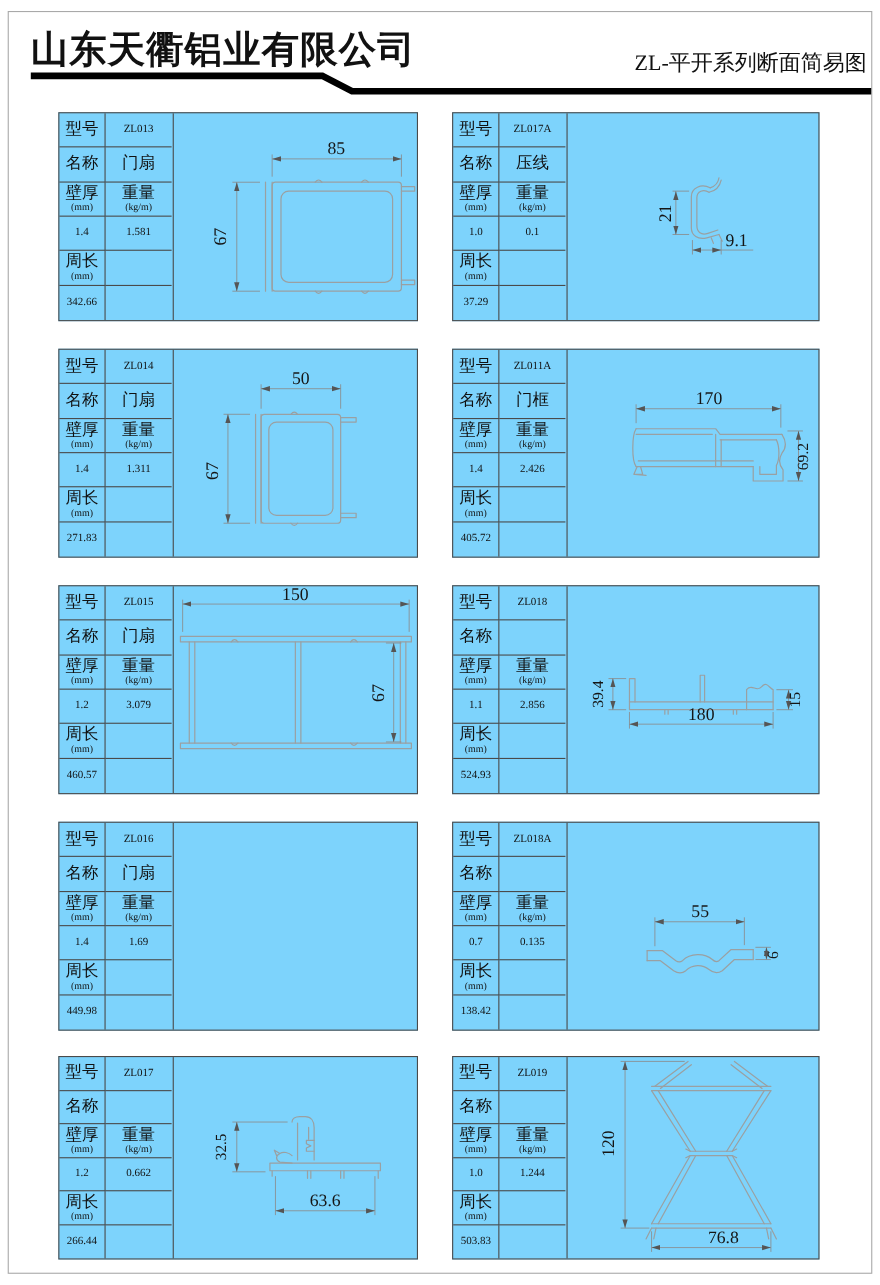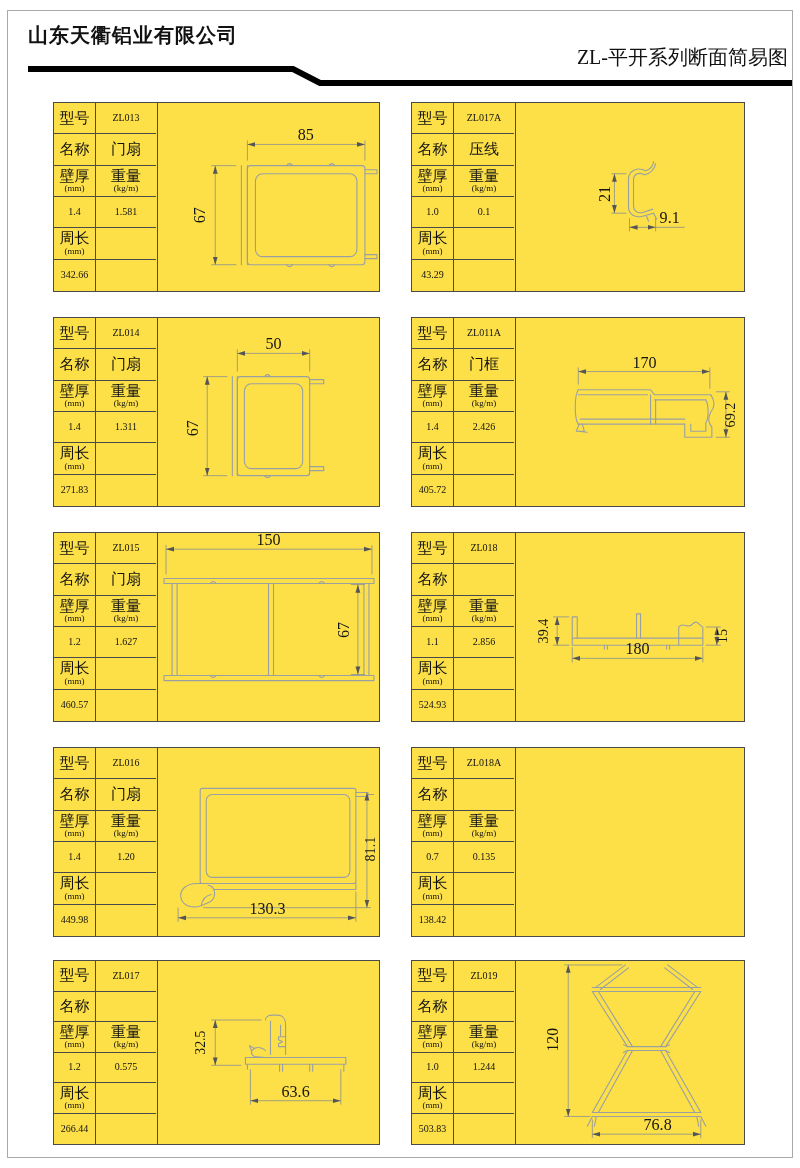--- a/index.html
+++ b/index.html
@@ -1,24 +1,24 @@
 <!DOCTYPE html>
 <html><head>
 <meta charset="utf-8">
 <style>
   html,body{margin:0;padding:0;}
   body{width:800px;height:1168px;background:#fff;position:relative;
        font-family:"Liberation Serif",serif;color:#111;overflow:hidden;}
   .page-border{position:absolute;left:7px;top:10px;width:784px;height:1146px;
        border:1px solid #a9a9a9;background:#fff;}
-  .company{position:absolute;left:28px;top:22px;font-size:20px;font-weight:600;
+  .company{position:absolute;left:28px;top:22px;font-size:34px;font-weight:600;
        letter-spacing:1px;white-space:nowrap;}
   .subtitle{position:absolute;top:44px;right:12px;font-size:20px;white-space:nowrap;}
   .hdr-rule{position:absolute;left:0;top:0;}
-  .cell{position:absolute;border:1px solid #4a4a4a;background:#fde047;display:flex;}
+  .cell{position:absolute;border:1px solid #4a4a4a;background:#7dd3fc;display:flex;}
   .ptable{width:103px;border-right:1px solid #4a4a4a;display:grid;
        grid-template-columns:42px 60px;grid-template-rows:repeat(6,1fr);}
   .ptable>div{display:flex;flex-direction:column;align-items:center;justify-content:center;
        border-bottom:1px solid #4a4a4a;line-height:1.02;overflow:hidden;}
   .ptable>div:nth-child(odd){border-right:1px solid #4a4a4a;}
   .ptable>div:nth-child(11),.ptable>div:nth-child(12){border-bottom:none;}
   .lbl{font-size:15px;}
   .unit{font-size:9px;text-align:right;}
   .val{font-size:10px;}
   .draw{flex:1;position:relative;}
@@ -129,21 +129,21 @@
       </div>
     <div>
         <span class="val">0.1</span>
       </div>
     <div>
         <span class="lbl">周长</span>
         <span class="unit">(mm)</span>
       </div>
     <div></div>
     <div>
-        <span class="val">43.29</span>
+        <span class="val">37.29</span>
       </div>
     <div></div>
   </div>
   <div class="draw">
     <svg viewBox="0 0 227 186" preserveAspectRatio="none">
       <defs>
           <marker id="m2" markerWidth="11" markerHeight="8" refX="10" refY="4" orient="auto-start-reverse">
             <path d="M0,1 L10,4 L0,7 Z" fill="#555"></path>
           </marker>
         </defs>
@@ -312,21 +312,21 @@
         <span class="unit">(mm)</span>
       </div>
     <div>
         <span class="lbl">重量</span>
         <span class="unit">(kg/m)</span>
       </div>
     <div>
         <span class="val">1.2</span>
       </div>
     <div>
-        <span class="val">1.627</span>
+        <span class="val">3.079</span>
       </div>
     <div>
         <span class="lbl">周长</span>
         <span class="unit">(mm)</span>
       </div>
     <div></div>
     <div>
         <span class="val">460.57</span>
       </div>
     <div></div>
@@ -439,55 +439,32 @@
         <span class="unit">(mm)</span>
       </div>
     <div>
         <span class="lbl">重量</span>
         <span class="unit">(kg/m)</span>
       </div>
     <div>
         <span class="val">1.4</span>
       </div>
     <div>
-        <span class="val">1.20</span>
+        <span class="val">1.69</span>
       </div>
     <div>
         <span class="lbl">周长</span>
         <span class="unit">(mm)</span>
       </div>
     <div></div>
     <div>
         <span class="val">449.98</span>
       </div>
     <div></div>
   </div>
-  <div class="draw">
-    <svg viewBox="0 0 220 186" preserveAspectRatio="none">
-      <defs>
-          <marker id="m7" markerWidth="11" markerHeight="8" refX="10" refY="4" orient="auto-start-reverse">
-            <path d="M0,1 L10,4 L0,7 Z" fill="#555"></path>
-          </marker>
-        </defs>
-      <g>
-        <rect class="p" x="42" y="40" width="155" height="94" rx="2"></rect>
-        <rect class="p" x="48" y="46" width="143" height="82" rx="6"></rect>
-        <path class="p" d="M197,44 h12 M197,48 h12 M209,44 v4"></path>
-        <path class="p" d="M56,140 H197 M197,134 v6"></path>
-        <path class="p" d="M53,134 H39 C27,134 21,141 23,149 C25,156 34,159 43,156 L52,152 C56,150 57,145 56,141 C55,138 53,136 50,136 M43,156 C44,150 48,146 53,145"></path>
-      </g>
-      <g>
-        <path class="d" d="M209,46 h6 M45,158 H212 M20,158 V172 M197,142 V172"></path>
-        <line class="d" x1="208" y1="44" x2="208" y2="158" marker-start="url(#m7)" marker-end="url(#m7)"></line>
-        <line class="d" x1="20" y1="168" x2="197" y2="168" marker-start="url(#m7)" marker-end="url(#m7)"></line>
-        <text class="t ts" x="216" y="100" transform="rotate(-90 216 100)">81.1</text>
-        <text class="t" x="109" y="164">130.3</text>
-      </g>
-    </svg>
-  </div>
 </div>
 
 <div class="cell" style="left:411px;top:747px;width:332px;height:188px">
   <div class="ptable">
     <div>
         <span class="lbl">型号</span>
       </div>
     <div>
         <span class="val">ZL018A</span>
       </div>
@@ -514,20 +491,41 @@
     <div>
         <span class="lbl">周长</span>
         <span class="unit">(mm)</span>
       </div>
     <div></div>
     <div>
         <span class="val">138.42</span>
       </div>
     <div></div>
   </div>
+  <div class="draw">
+    <svg viewBox="0 0 227 186" preserveAspectRatio="none">
+      <defs>
+          <marker id="m8" markerWidth="11" markerHeight="8" refX="10" refY="4" orient="auto-start-reverse">
+            <path d="M0,1 L10,4 L0,7 Z" fill="#555"></path>
+          </marker>
+        </defs>
+      <g>
+        <path class="p" d="M72,115 H86 L98,124 Q101,126 104,124 C111,117 124,117 131,123 Q134,126 137,124 L148,114 H168"></path>
+        <path class="p" d="M72,124 H84 L96,133 Q102,137 107,133 C113,127 122,127 128,132 Q134,137 140,133 L151,123 H168"></path>
+        <path class="p" d="M72,115 V124 M168,114 V123"></path>
+      </g>
+      <g>
+        <path class="d" d="M79,111 V85 M160,110 V85 M170,112 H184 M170,123 H184"></path>
+        <line class="d" x1="79" y1="89" x2="160" y2="89" marker-start="url(#m8)" marker-end="url(#m8)"></line>
+        <line class="d" x1="180" y1="112" x2="180" y2="123" marker-start="url(#m8)" marker-end="url(#m8)"></line>
+        <text class="t" x="120" y="85">55</text>
+        <text class="t ts" x="190" y="119" transform="rotate(-90 190 119)">6</text>
+      </g>
+    </svg>
+  </div>
 </div>
 
 <div class="cell" style="left:53px;top:960px;width:325px;height:183px">
   <div class="ptable">
     <div>
         <span class="lbl">型号</span>
       </div>
     <div>
         <span class="val">ZL017</span>
       </div>
@@ -542,21 +540,21 @@
         <span class="unit">(mm)</span>
       </div>
     <div>
         <span class="lbl">重量</span>
         <span class="unit">(kg/m)</span>
       </div>
     <div>
         <span class="val">1.2</span>
       </div>
     <div>
-        <span class="val">0.575</span>
+        <span class="val">0.662</span>
       </div>
     <div>
         <span class="lbl">周长</span>
         <span class="unit">(mm)</span>
       </div>
     <div></div>
     <div>
         <span class="val">266.44</span>
       </div>
     <div></div>

